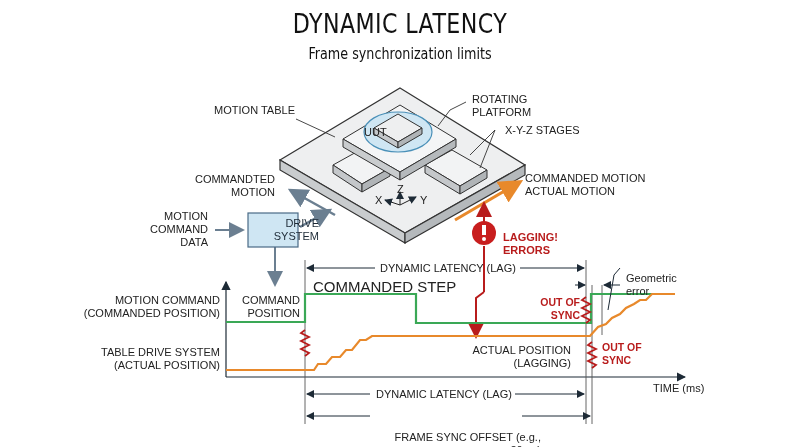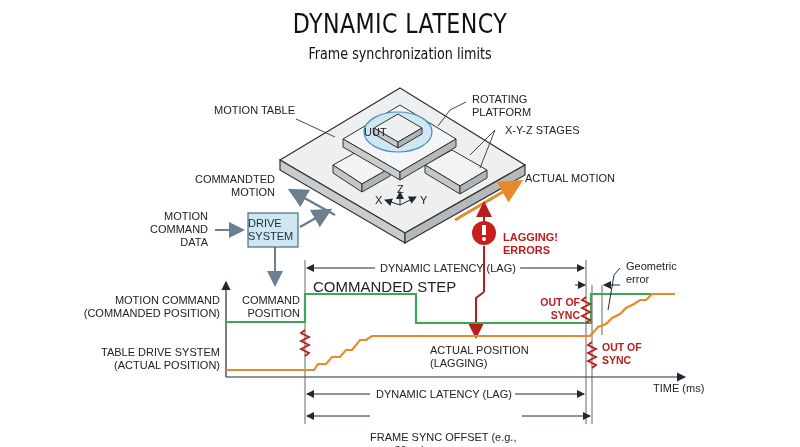--- a/index.html
+++ b/index.html
@@ -2,21 +2,21 @@
 <html><head>
 <meta charset="utf-8">
 <style>
   html, body { margin:0; padding:0; background:#ffffff; }
   body { width:800px; height:447px; position:relative; overflow:hidden; font-family:"Liberation Sans", sans-serif; }
   .abs { position:absolute; }
   .title { left:0; width:800px; top:8px; text-align:center; font-family:"DejaVu Sans", sans-serif; font-size:27px; letter-spacing:0.5px; color:#111; transform:scaleX(0.82); }
   .subtitle { left:0; width:800px; top:45px; text-align:center; font-family:"DejaVu Sans", sans-serif; font-size:15px; color:#111; transform:scaleX(0.85); }
   .lbl { font-size:11px; color:#222; line-height:13px; text-transform:none; font-weight:400; }
   .lbl.r { text-align:right; }
-  .lbl.c { text-align:left; }
+  .lbl.c { text-align:right;margin-left:21px; }
   .red { color:#b81c1c; font-weight:bold; }
 </style>
 </head>
 <body>
 
 <div class="abs title">DYNAMIC LATENCY</div>
 <div class="abs subtitle">Frame synchronization limits</div>
 
 <svg class="abs" style="left:0;top:0" width="800" height="447">
   <defs>
@@ -136,20 +136,21 @@
 <div class="abs lbl" style="left:364px;top:126px;font-size:11px;">UUT</div>
 <div class="abs lbl" style="left:375px;top:194px;">X</div>
 <div class="abs lbl" style="left:397px;top:183px;">Z</div>
 <div class="abs lbl" style="left:420px;top:194px;">Y</div>
 
 <div class="abs lbl r" style="left:165px;top:173px;width:110px;">
   <div>COMMANDTED</div>
   <div>MOTION</div>
 </div>
 <div class="abs lbl" style="left:525px;top:172px;">
+  <div>COMMANDED MOTION</div>
   <div>ACTUAL MOTION</div>
 </div>
 <div class="abs lbl r" style="left:150px;top:210px;width:58px;">
   <div>MOTION</div>
   <div>COMMAND</div>
   <div>DATA</div>
 </div>
 <div class="abs lbl c" style="left:248px;top:217px;width:50px;color:#1d2a36;">
   <div>DRIVE</div>
   <div>SYSTEM</div>
@@ -178,21 +179,21 @@
   <div>(LAGGING)</div>
 </div>
 <div class="abs lbl red r" style="left:530px;top:296px;width:50px;font-size:10.5px;">
   <div>OUT OF</div>
   <div>SYNC</div>
 </div>
 <div class="abs lbl red" style="left:602px;top:341px;font-size:10.5px;">
   <div>OUT OF</div>
   <div>SYNC</div>
 </div>
-<div class="abs lbl" style="left:626px;top:260px;font-weight:normal;">
+<div class="abs lbl" style="left:626px;top:272px;font-weight:normal;">
   <div>Geometric</div>
   <div>error</div>
 </div>
 <div class="abs lbl" style="left:621px;top:382px;margin-left:32px;">TIME (ms)</div>
 <div class="abs lbl" style="left:376px;top:388px;">DYNAMIC LATENCY (LAG)</div>
 <div class="abs lbl c" style="left:370px;top:431px;width:150px;">
   <div>FRAME SYNC OFFSET (e.g.,</div>
   <div>e.g., 20ms)</div>
 </div>
 

